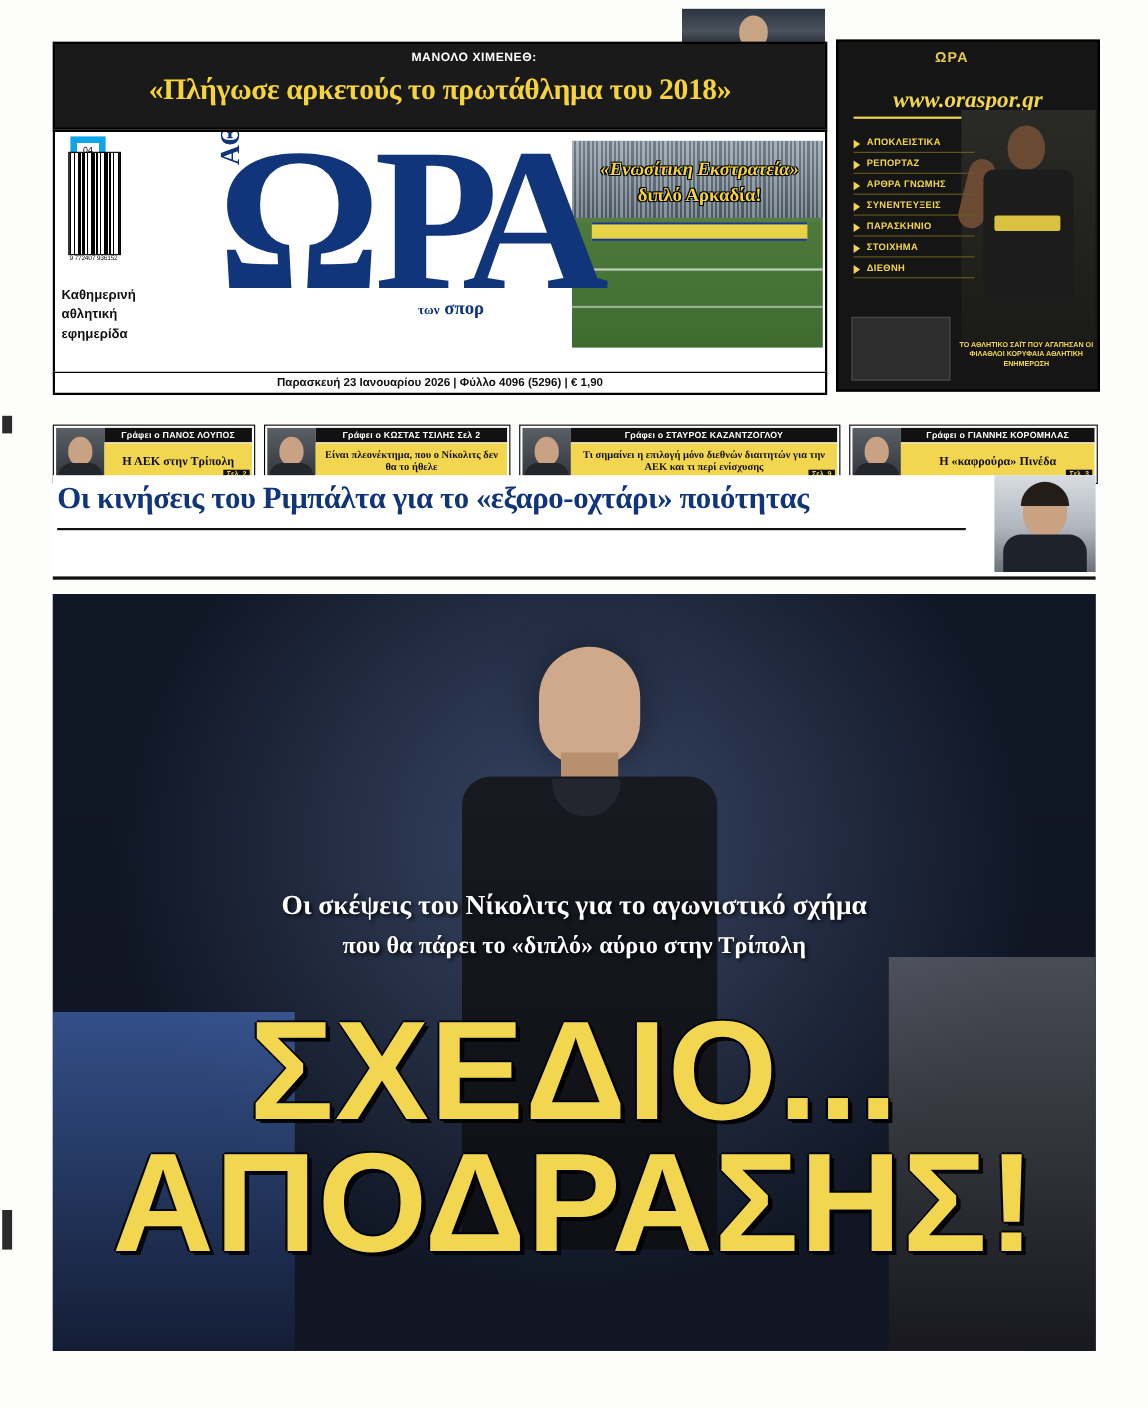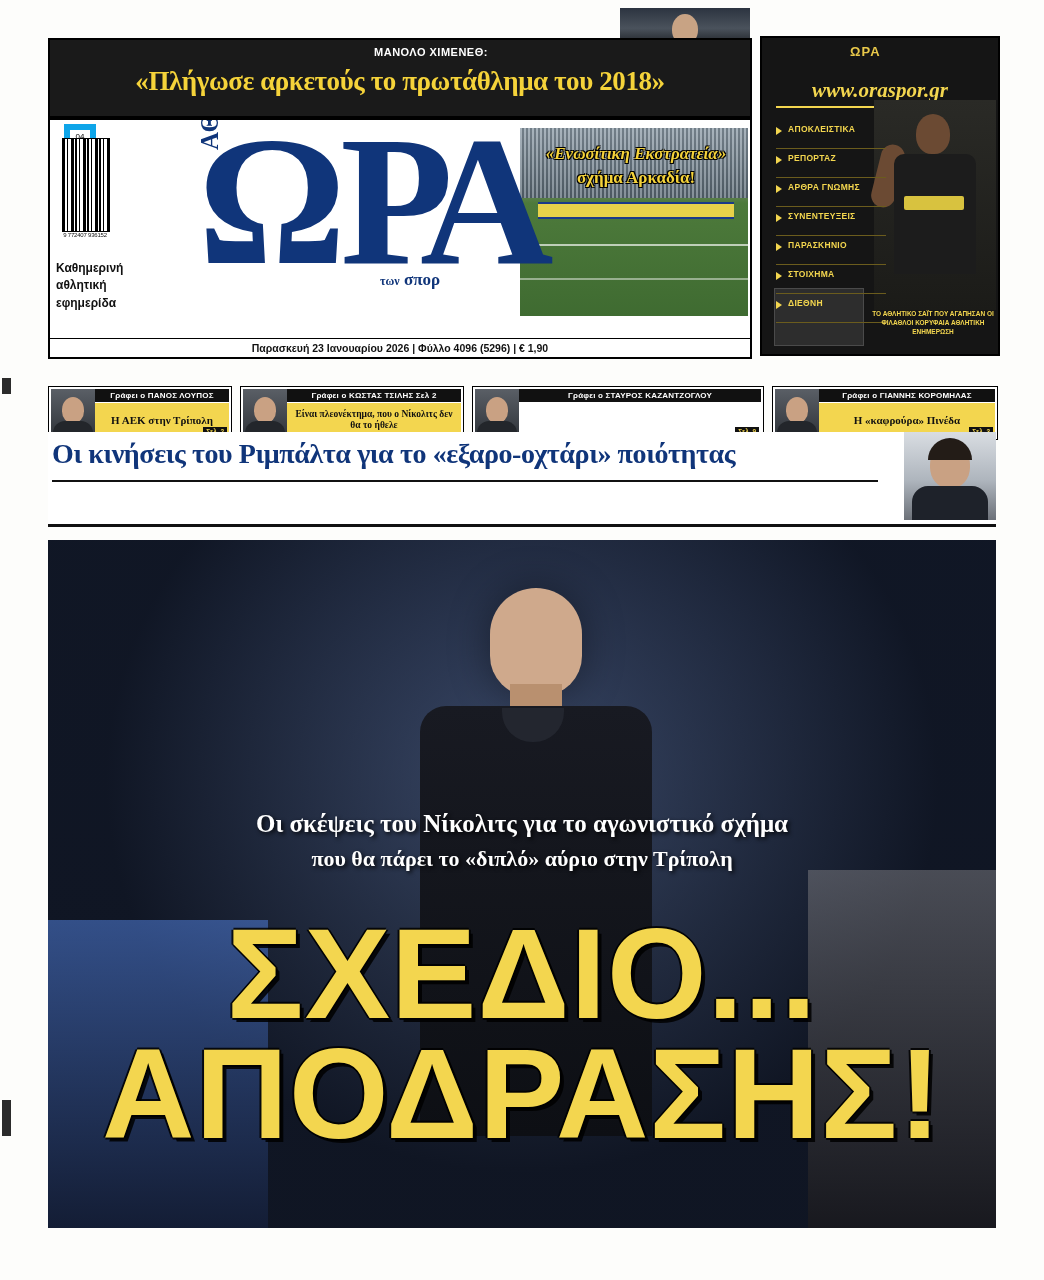--- a/index.html
+++ b/index.html
@@ -255,21 +255,21 @@
     position: absolute; left: 14px; top: 68px; width: 208px; height: 2px; background: #f3d64f;
   }
   .ad-list {
     position: absolute; left: 14px; top: 82px; width: 110px;
   }
   .ad-list .item {
     color: #f3d64f;
     font-size: 8.5px;
     font-weight: bold;
     letter-spacing: .3px;
-    padding: 4px 0 14px 12px;
+    padding: 4px 0 4px 12px;
     border-bottom: 1px solid #6b5c1d;
     position: relative;
   }
   .ad-list .item::before {
     content: "";
     position: absolute;
     left: 0; top: 7px;
     border-left: 6px solid #f3d64f;
     border-top: 4px solid transparent;
     border-bottom: 4px solid transparent;
@@ -552,21 +552,21 @@
     <div class="masthead-word">
       <div class="mast-vertical">ΑΘΛΗΤΙΚΗ</div>
       <div class="mast-main">ΩΡΑ</div>
     </div>
     <div class="mast-sub">
       <span class="small">των</span>
       <span>σπορ</span>
     </div>
 
     <div class="promo-line1">«Ενωσίτικη Εκστρατεία»</div>
-    <div class="promo-line2">σχήμα Αρκαδία!</div>
+    <div class="promo-line2">διπλό Αρκαδία!</div>
   </div>
 
   <div class="datebar">Παρασκευή 23 Ιανουαρίου 2026  |  Φύλλο 4096 (5296)  |  € 1,90</div>
 
   <div class="adpanel">
     <div class="logo-top">ΩΡΑ</div>
     <div class="site">www.oraspor.gr</div>
     <div class="rule"></div>
     <div class="player">
       <div class="arm"></div>
@@ -607,20 +607,21 @@
       <div class="byline">Γράφει ο ΚΩΣΤΑΣ ΤΣΙΛΗΣ                    Σελ 2</div>
       <div class="title small">Είναι πλεονέκτημα, που ο Νίκολιτς δεν θα το ήθελε</div>
     </div>
 
     <div class="colbox c3">
       <div class="photo">
         <div class="head"></div>
         <div class="shoulders"></div>
       </div>
       <div class="byline">Γράφει ο ΣΤΑΥΡΟΣ ΚΑΖΑΝΤΖΟΓΛΟΥ</div>
+      <div class="title small">Τι σημαίνει η επιλογή μόνο διεθνών διαιτητών για την ΑΕΚ και τι περί ενίσχυσης</div>
       <div class="pageref">Σελ. 9</div>
     </div>
 
     <div class="colbox c4">
       <div class="photo">
         <div class="head"></div>
         <div class="shoulders"></div>
       </div>
       <div class="byline">Γράφει ο ΓΙΑΝΝΗΣ ΚΟΡΟΜΗΛΑΣ</div>
       <div class="title">Η «καφρούρα» Πινέδα</div>

